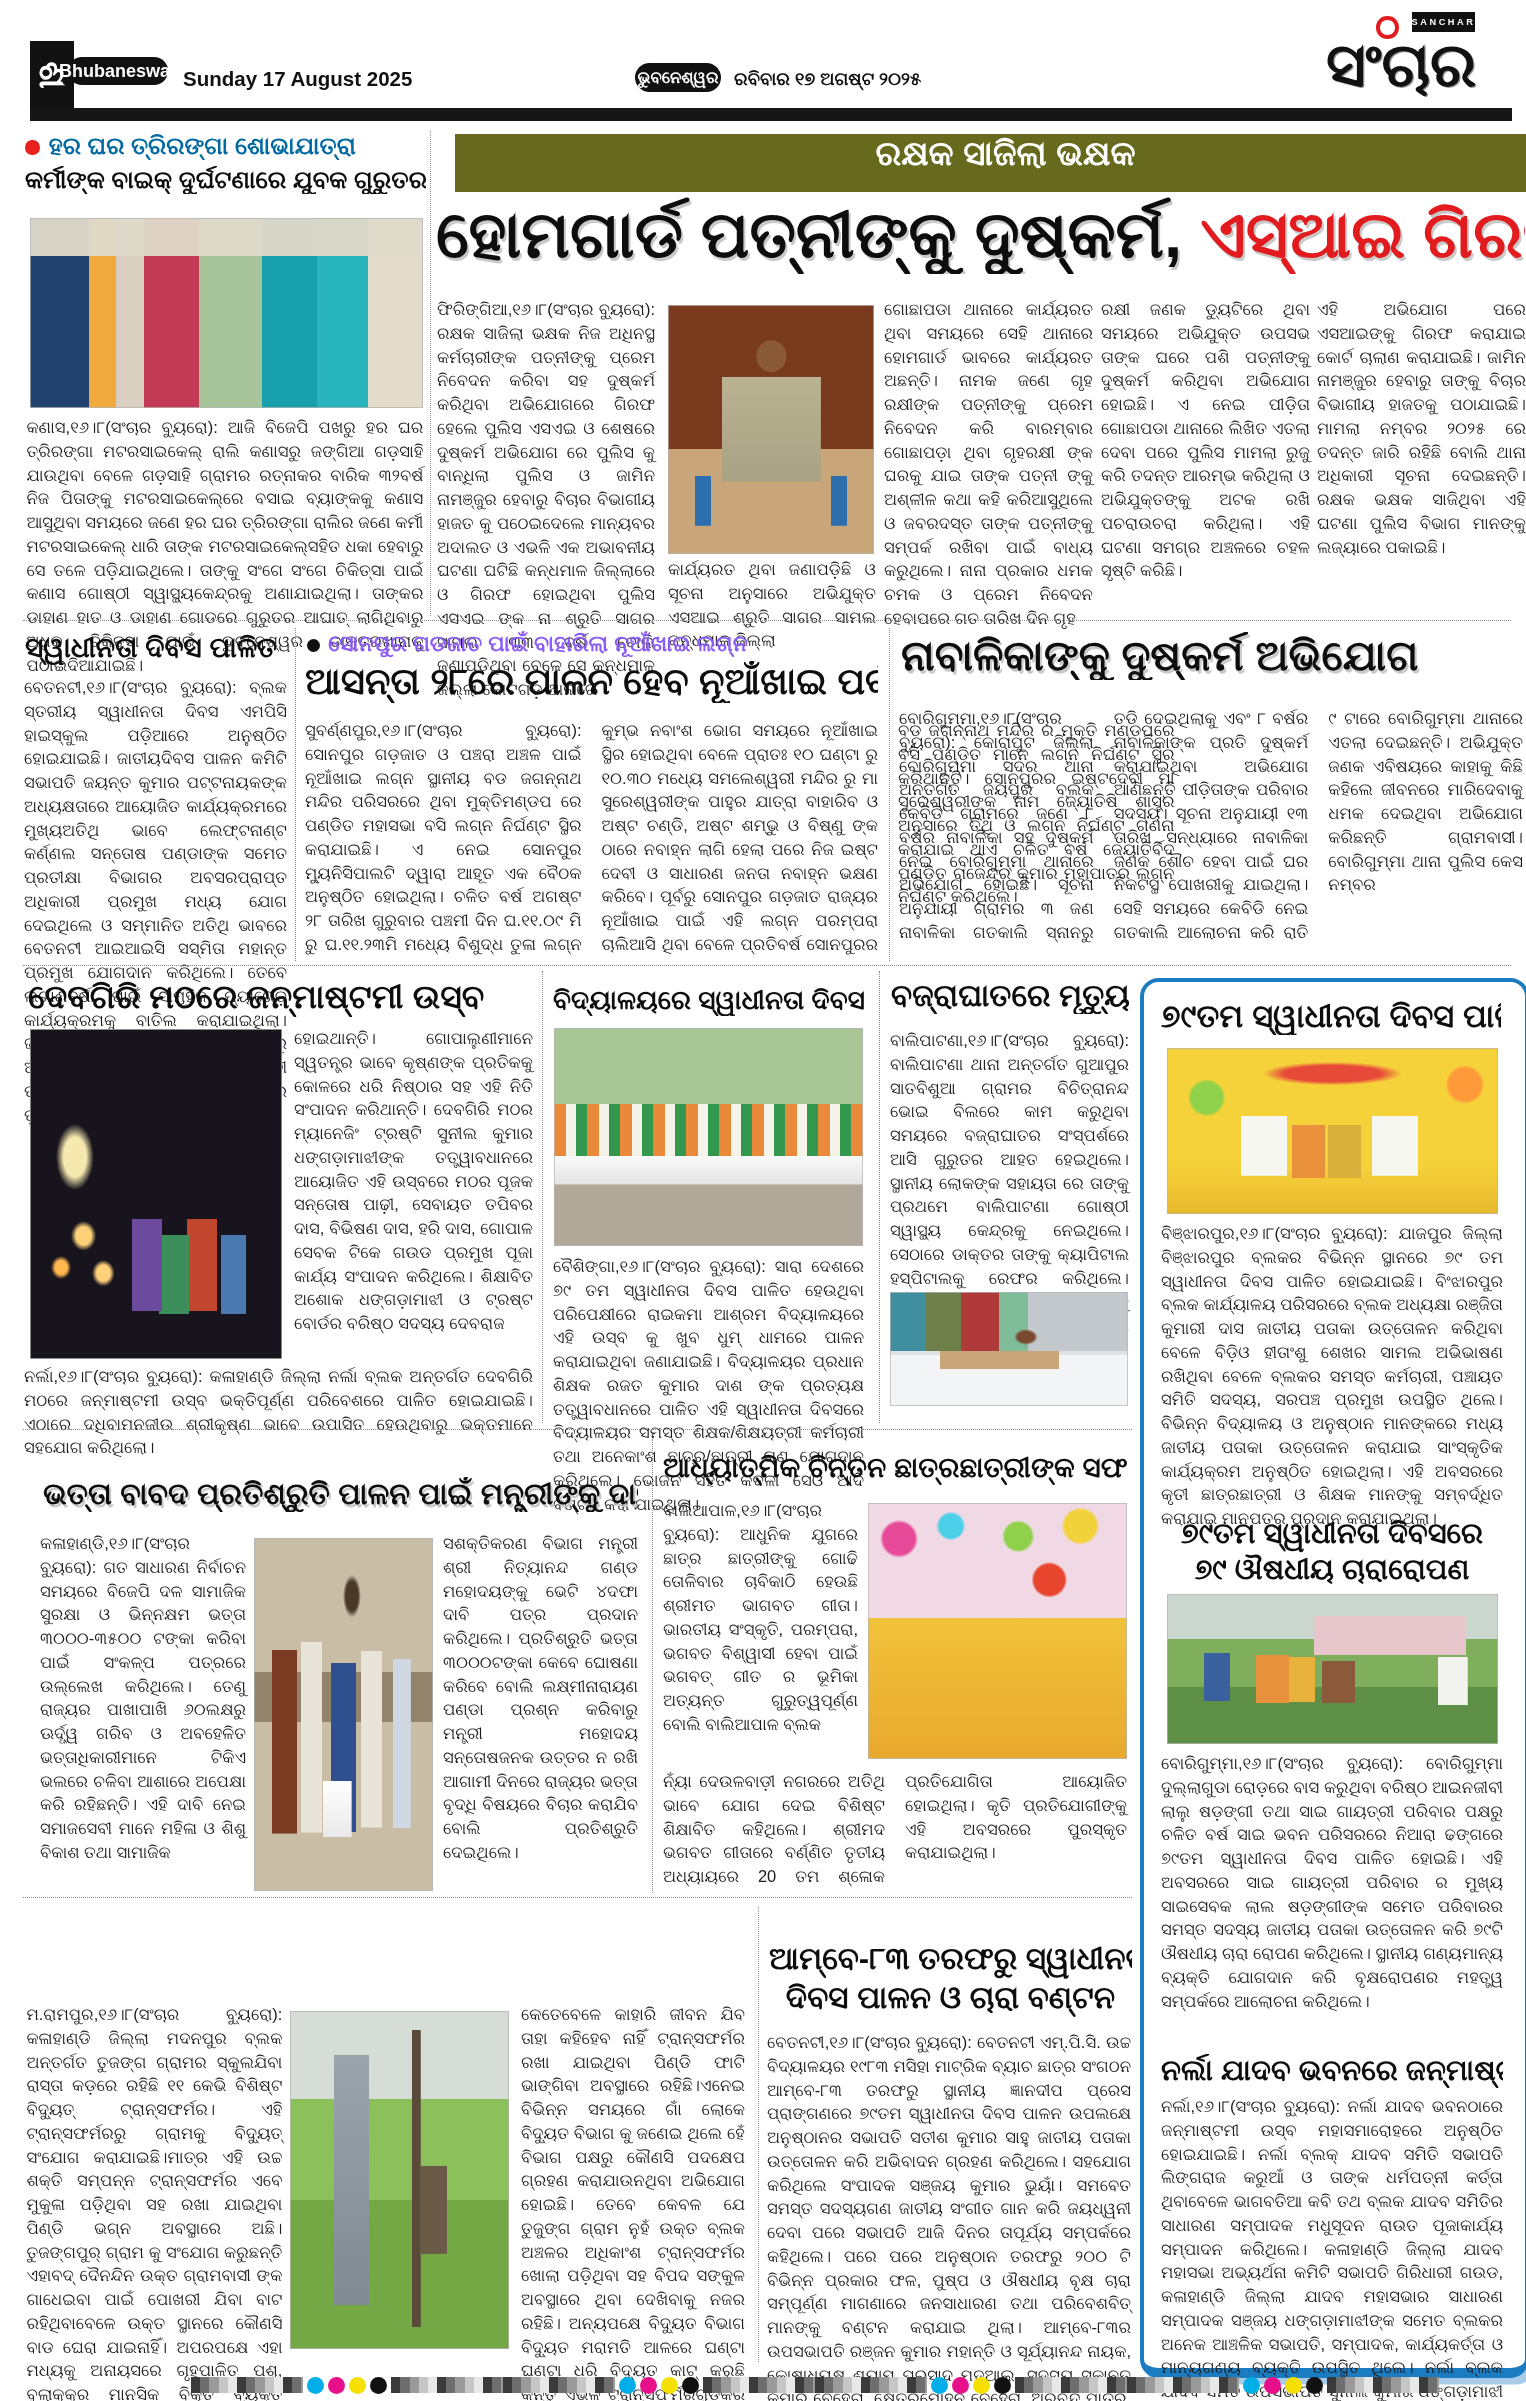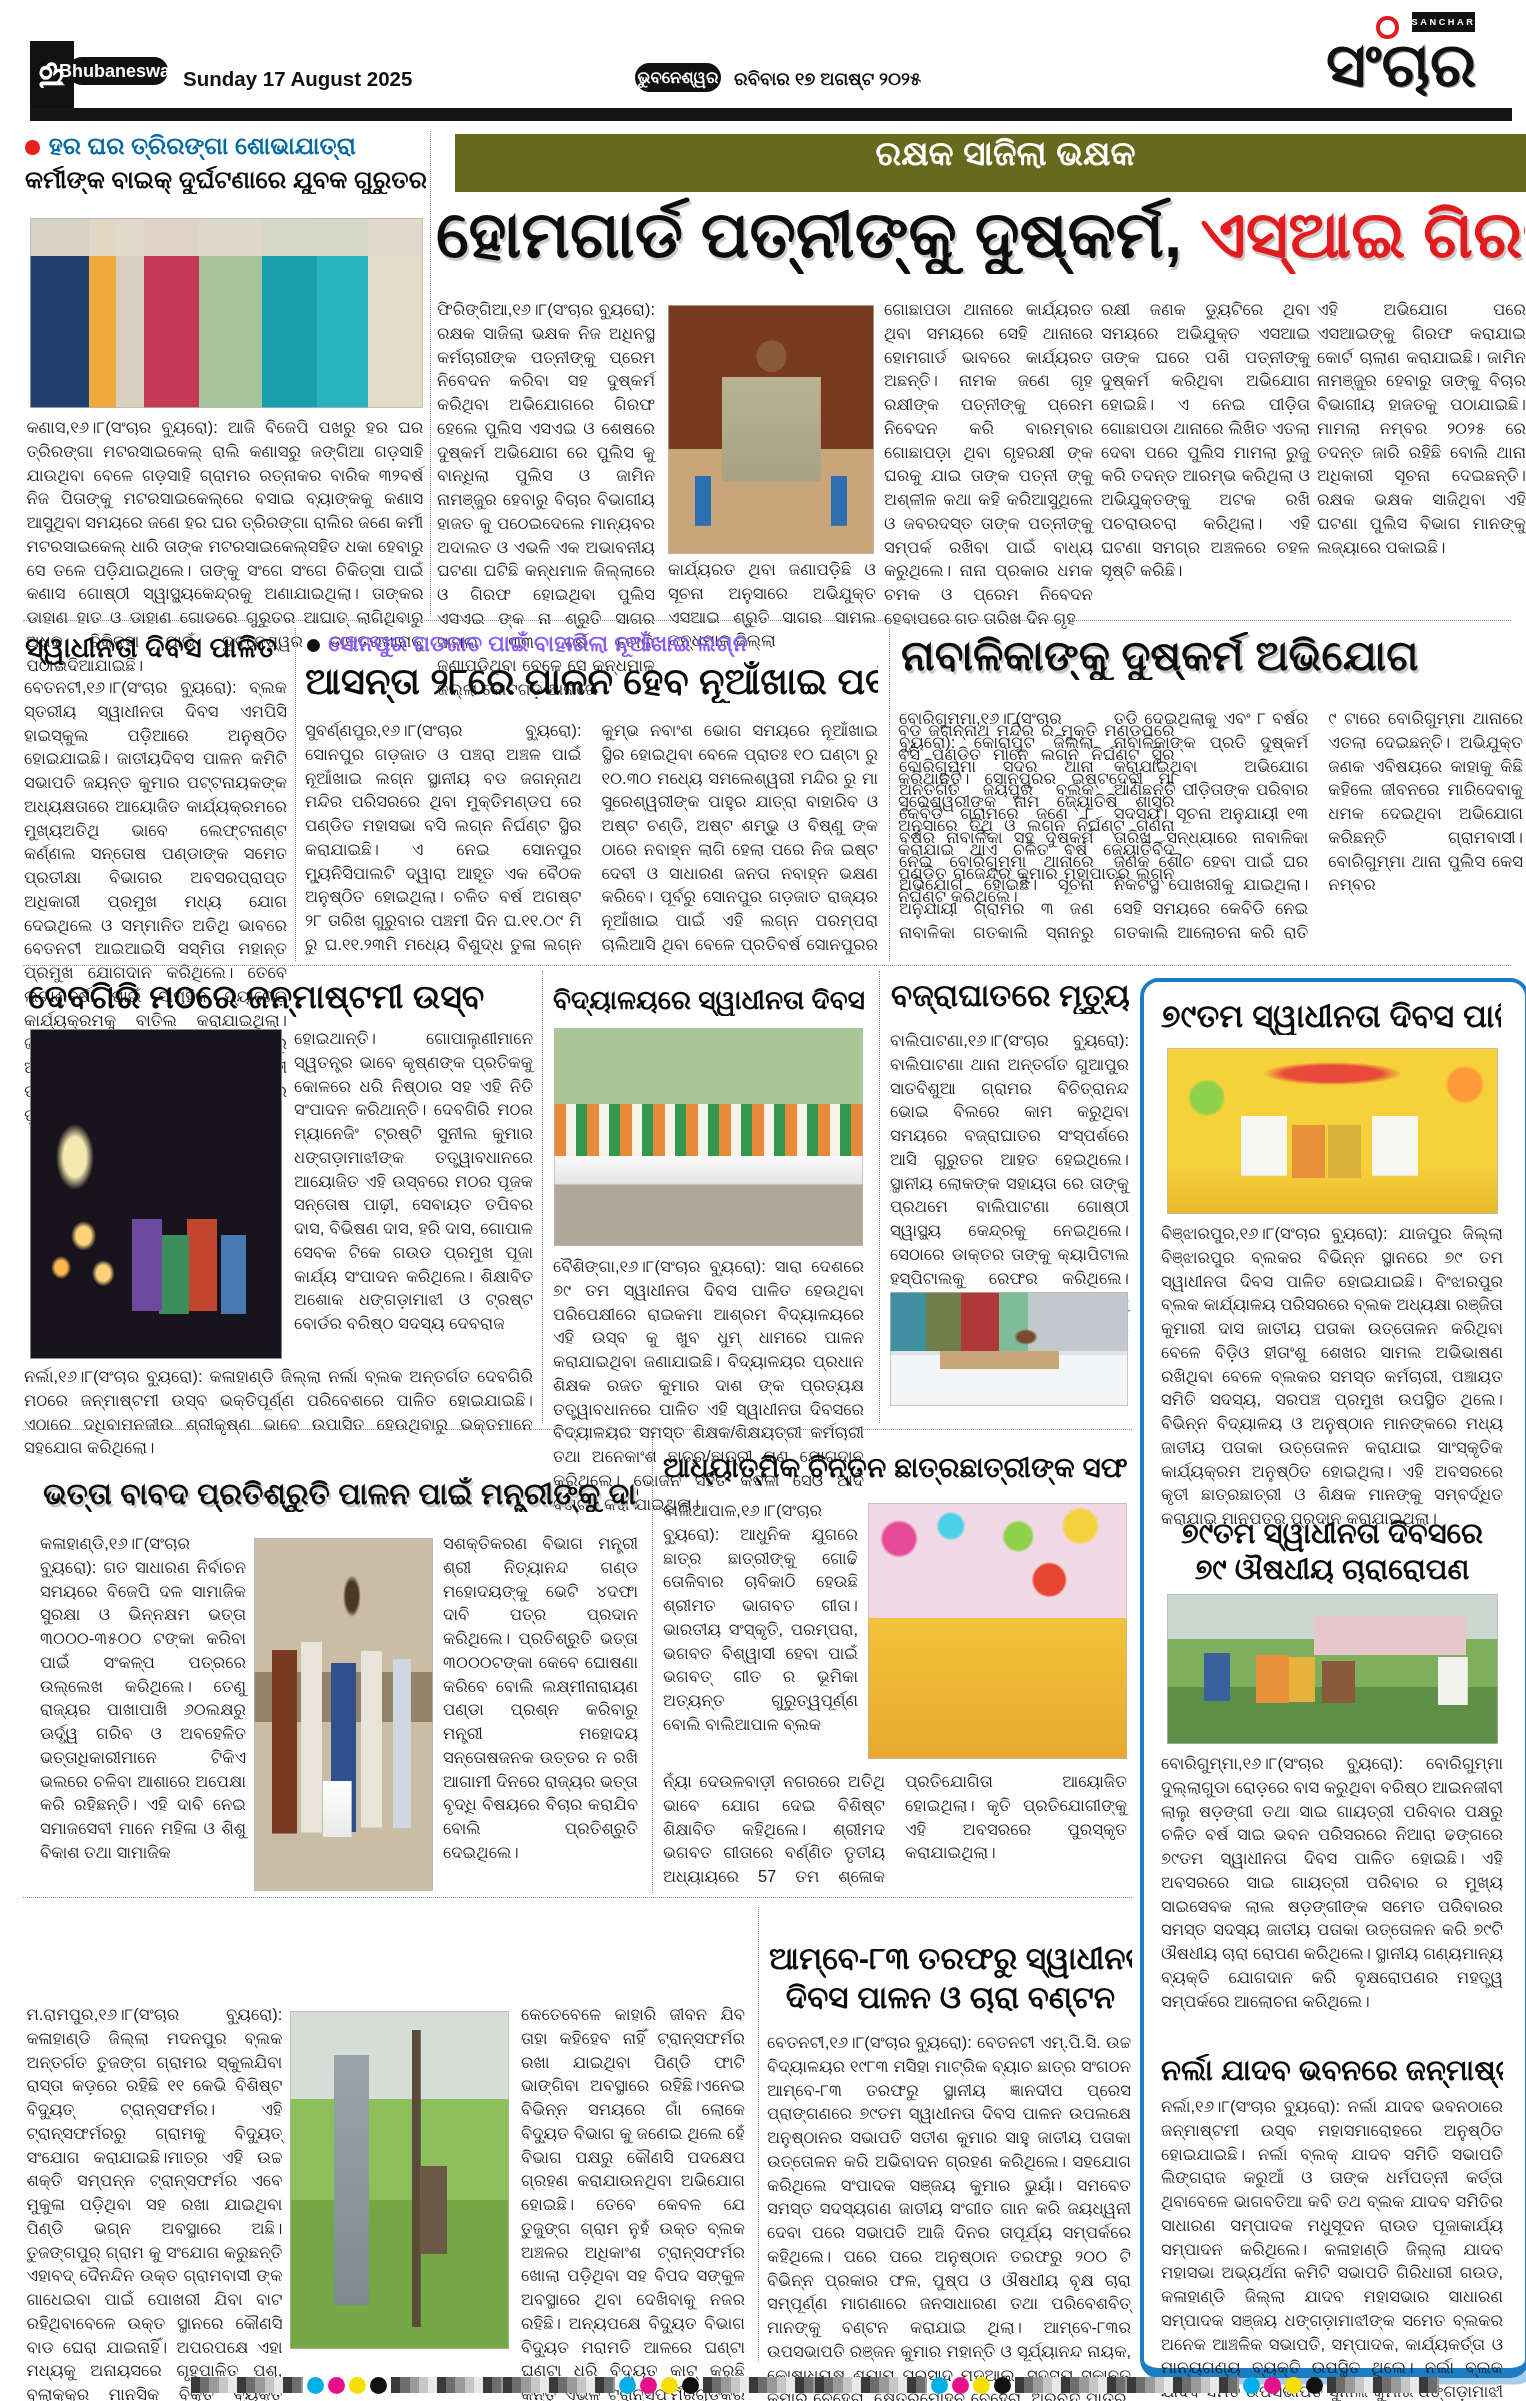--- a/index.html
+++ b/index.html
@@ -127,21 +127,21 @@
   <div class="abs" style="left:455px;top:134px;width:1053px;height:58px;background:#67691c;display:flex;align-items:flex-start;justify-content:center;padding-left:24px;">
     <span style="color:#fff;font-size:34px;font-weight:bold;">ରକ୍ଷକ ସାଜିଲା ଭକ୍ଷକ</span>
   </div>
   <div class="abs hl hl-shadow nowrap" style="left:436px;top:197px;width:1089px;font-size:65px;text-align:center;">
     <span>ହୋମଗାର୍ଡ ପତ୍ନୀଙ୍କୁ ଦୁଷ୍କର୍ମ, </span><span style="color:#e11b1e;">ଏସ୍ଆଇ ଗିରଫ</span>
   </div>
   <div class="abs body-txt" style="left:437px;top:298px;width:218px;height:315px;">ଫିରିଙ୍ଗିଆ,୧୬।୮(ସଂଚାର ବ୍ୟୁରୋ): ରକ୍ଷକ ସାଜିଲା ଭକ୍ଷକ ନିଜ ଅଧିନସ୍ଥ କର୍ମଚାରୀଙ୍କ ପତ୍ନୀଙ୍କୁ ପ୍ରେମ ନିବେଦନ କରିବା ସହ ଦୁଷ୍କର୍ମ କରିଥିବା ଅଭିଯୋଗରେ ଗିରଫ ହେଲେ ପୁଲିସ ଏସଏଇ ଓ ଶେଷରେ ଦୁଷ୍କର୍ମ ଅଭିଯୋଗ ରେ ପୁଲିସ କୁ ବାନ୍ଧିଲା ପୁଲିସ ଓ ଜାମିନ ନାମଞ୍ଜୁର ହେବାରୁ ବିଚାର ବିଭାଗୀୟ ହାଜତ କୁ ପଠେଇଦେଲେ ମାନ୍ୟବର ଅଦାଲତ ଓ ଏଭଳି ଏକ ଅଭାବନୀୟ ଘଟଣା ଘଟିଛି କନ୍ଧମାଳ ଜିଲ୍ଲାରେ ଓ ଗିରଫ ହୋଇଥିବା ପୁଲିସ ଏସଏଇ ଙ୍କ ନା ଶ୍ରୁତି ସାଗର ସାମଲ ୩୩ ବର୍ଷ ବୋଲି ଜଣାପଡ଼ିଥିବା ବେଳେ ସେ କନ୍ଧମାଳ ଜିଲ୍ଲା କୋଟଗଡ଼ ଥାନାରେ</div>
   <div class="abs ph ph-officer" style="left:668px;top:305px;width:206px;height:249px;"></div>
   <div class="abs body-txt" style="left:668px;top:558px;width:208px;height:58px;">କାର୍ଯ୍ୟରତ ଥିବା ଜଣାପଡ଼ିଛି ଓ ସୂଚନା ଅନୁସାରେ ଅଭିଯୁକ୍ତ ଏସଆଇ ଶ୍ରୁତି ସାଗର ସାମଲ କନ୍ଧମାଳ ଜିଲ୍ଲା</div>
   <div class="abs body-txt" style="left:884px;top:298px;width:209px;height:315px;">ଗୋଛାପଡା ଥାନାରେ କାର୍ଯ୍ୟରତ ଥିବା ସମୟରେ ସେହି ଥାନାରେ ହୋମଗାର୍ଡ ଭାବରେ କାର୍ଯ୍ୟରତ ଅଛନ୍ତି। ନାମକ ଜଣେ ଗୃହ ରକ୍ଷୀଙ୍କ ପତ୍ନୀଙ୍କୁ ପ୍ରେମ ନିବେଦନ କରି ବାରମ୍ବାର ଗୋଛାପଡ଼ା ଥିବା ଗୃହରକ୍ଷୀ ଙ୍କ ଘରକୁ ଯାଇ ତାଙ୍କ ପତ୍ନୀ ଙ୍କୁ ଅଶ୍ଳୀଳ କଥା କହି କରିଆସୁଥିଲେ ଓ ଜବରଦସ୍ତ ତାଙ୍କ ପତ୍ନୀଙ୍କୁ ସମ୍ପର୍କ ରଖିବା ପାଇଁ ବାଧ୍ୟ କରୁଥିଲେ। ନାନା ପ୍ରକାର ଧମକ ଚମକ ଓ ପ୍ରେମ ନିବେଦନ ହେବାପରେ ଗତ ତାରିଖ ଦିନ ଗୃହ</div>
-  <div class="abs body-txt" style="left:1101px;top:298px;width:209px;height:315px;">ରକ୍ଷୀ ଜଣକ ଡ୍ୟୁଟିରେ ଥିବା ସମୟରେ ଅଭିଯୁକ୍ତ ଏସଆଇ ତାଙ୍କ ଘରେ ପଶି ପତ୍ନୀଙ୍କୁ ଦୁଷ୍କର୍ମ କରିଥିବା ଅଭିଯୋଗ ହୋଇଛି। ଏ ନେଇ ପୀଡ଼ିତା ଗୋଛାପଡା ଥାନାରେ ଲିଖିତ ଏତଲା ଦେବା ପରେ ପୁଲିସ ମାମଲା ରୁଜୁ କରି ତଦନ୍ତ ଆରମ୍ଭ କରିଥିଲା ଓ ଅଭିଯୁକ୍ତଙ୍କୁ ଅଟକ ରଖି ପଚରାଉଚରା କରିଥିଲା। ଏହି ଘଟଣା ସମଗ୍ର ଅଞ୍ଚଳରେ ଚହଳ ସୃଷ୍ଟି କରିଛି।</div>
+  <div class="abs body-txt" style="left:1101px;top:298px;width:209px;height:315px;">ରକ୍ଷୀ ଜଣକ ଡ୍ୟୁଟିରେ ଥିବା ସମୟରେ ଅଭିଯୁକ୍ତ ଉପସଭ ତାଙ୍କ ଘରେ ପଶି ପତ୍ନୀଙ୍କୁ ଦୁଷ୍କର୍ମ କରିଥିବା ଅଭିଯୋଗ ହୋଇଛି। ଏ ନେଇ ପୀଡ଼ିତା ଗୋଛାପଡା ଥାନାରେ ଲିଖିତ ଏତଲା ଦେବା ପରେ ପୁଲିସ ମାମଲା ରୁଜୁ କରି ତଦନ୍ତ ଆରମ୍ଭ କରିଥିଲା ଓ ଅଭିଯୁକ୍ତଙ୍କୁ ଅଟକ ରଖି ପଚରାଉଚରା କରିଥିଲା। ଏହି ଘଟଣା ସମଗ୍ର ଅଞ୍ଚଳରେ ଚହଳ ସୃଷ୍ଟି କରିଛି।</div>
   <div class="abs body-txt" style="left:1317px;top:298px;width:209px;height:315px;">ଏହି ଅଭିଯୋଗ ପରେ ଏସଆଇଙ୍କୁ ଗିରଫ କରାଯାଇ କୋର୍ଟ ଚାଲାଣ କରାଯାଇଛି। ଜାମିନ ନାମଞ୍ଜୁର ହେବାରୁ ତାଙ୍କୁ ବିଚାର ବିଭାଗୀୟ ହାଜତକୁ ପଠାଯାଇଛି। ମାମଲା ନମ୍ବର ୨୦୨୫ ରେ ତଦନ୍ତ ଜାରି ରହିଛି ବୋଲି ଥାନା ଅଧିକାରୀ ସୂଚନା ଦେଇଛନ୍ତି। ରକ୍ଷକ ଭକ୍ଷକ ସାଜିଥିବା ଏହି ଘଟଣା ପୁଲିସ ବିଭାଗ ମାନଙ୍କୁ ଲଜ୍ୟାରେ ପକାଇଛି।</div>
 
   <div class="abs hdiv" style="left:23px;top:620px;width:1488px;"></div>
 
   <div class="abs hl nowrap" style="left:25px;top:632px;width:264px;font-size:28px;">ସ୍ୱାଧୀନତା ଦିବସ ପାଳିତ</div>
   <div class="abs body-txt" style="left:24px;top:676px;width:263px;height:284px;">ବେତନଟୀ,୧୬।୮(ସଂଚାର ବ୍ୟୁରୋ): ବ୍ଲକ ସ୍ତରୀୟ ସ୍ୱାଧୀନତା ଦିବସ ଏମପିସି ହାଇସ୍କୁଲ ପଡ଼ିଆରେ ଅନୁଷ୍ଠିତ ହୋଇଯାଇଛି। ଜାତୀୟଦିବସ ପାଳନ କମିଟି ସଭାପତି ଜୟନ୍ତ କୁମାର ପଟ୍ଟନାୟକଙ୍କ ଅଧ୍ୟକ୍ଷତାରେ ଆୟୋଜିତ କାର୍ଯ୍ୟକ୍ରମରେ ମୁଖ୍ୟଅତିଥି ଭାବେ ଲେଫ୍ଟନାଣ୍ଟ କର୍ଣ୍ଣଲ ସନ୍ତୋଷ ପଣ୍ଡାଙ୍କ ସମେତ ପ୍ରତୀକ୍ଷା ବିଭାଗର ଅବସରପ୍ରାପ୍ତ ଅଧିକାରୀ ପ୍ରମୁଖ ମଧ୍ୟ ଯୋଗ ଦେଇଥିଲେ ଓ ସମ୍ମାନିତ ଅତିଥି ଭାବରେ ବେତନଟୀ ଆଇଆଇସି ସସ୍ମିତା ମହାନ୍ତ ପ୍ରମୁଖ ଯୋଗଦାନ କରିଥିଲେ। ତେବେ ଲଗାଣବର୍ଷା ପାଇଁ ସାମୂହିକ ପ୍ୟାରେଡ଼ କାର୍ଯ୍ୟକ୍ରମକୁ ବାତିଲ କରାଯାଇଥିଲା। ଜାତୀୟଦିବସ ପାଳନ କମିଟି ପକ୍ଷରୁ ପୂର୍ବରୁ ଆୟୋଜିତ ବିଭିନ୍ନ ପ୍ରତିଯୋଗିତାର କୃତୀ ପ୍ରତିଯୋଗୀ ମାନଙ୍କୁ ଏହି ଅବସରରେ ପୁରସ୍କୃତ କରାଯାଇଥିଲା।</div>
 
   <div class="abs vdiv" style="left:295px;top:628px;height:333px;"></div>
 
   <div class="abs nowrap" style="left:307px;top:631px;width:571px;font-size:22px;font-weight:bold;color:#8b5cf6;">
@@ -198,21 +198,21 @@
   <div class="abs hl hl-shadow nowrap" style="left:43px;top:1477px;width:595px;font-size:30px;">ଭତ୍ତା ବାବଦ ପ୍ରତିଶ୍ରୁତି ପାଳନ ପାଇଁ ମନ୍ତ୍ରୀଙ୍କୁ ଦାବିପତ୍ର</div>
   <div class="abs body-txt" style="left:40px;top:1532px;width:206px;height:360px;">କଳାହାଣ୍ଡି,୧୬।୮(ସଂଚାର ବ୍ୟୁରୋ): ଗତ ସାଧାରଣ ନିର୍ବାଚନ ସମୟରେ ବିଜେପି ଦଳ ସାମାଜିକ ସୁରକ୍ଷା ଓ ଭିନ୍ନକ୍ଷମ ଭତ୍ତା ୩୦୦୦-୩୫୦୦ ଟଙ୍କା କରିବା ପାଇଁ ସଂକଳ୍ପ ପତ୍ରରେ ଉଲ୍ଲେଖ କରିଥିଲେ। ତେଣୁ ରାଜ୍ୟର ପାଖାପାଖି ୬୦ଲକ୍ଷରୁ ଊର୍ଦ୍ଧ୍ୱ ଗରିବ ଓ ଅବହେଳିତ ଭତ୍ତାଧିକାରୀମାନେ ଟିକିଏ ଭଲରେ ଚଳିବା ଆଶାରେ ଅପେକ୍ଷା କରି ରହିଛନ୍ତି। ଏହି ଦାବି ନେଇ ସମାଜସେବୀ ମାନେ ମହିଳା ଓ ଶିଶୁ ବିକାଶ ତଥା ସାମାଜିକ</div>
   <div class="abs ph ph-letter" style="left:254px;top:1538px;width:179px;height:353px;"></div>
   <div class="abs body-txt" style="left:443px;top:1532px;width:195px;height:360px;">ସଶକ୍ତିକରଣ ବିଭାଗ ମନ୍ତ୍ରୀ ଶ୍ରୀ ନିତ୍ୟାନନ୍ଦ ଗଣ୍ଡ ମହୋଦୟଙ୍କୁ ଭେଟି ୪ଦଫା ଦାବି ପତ୍ର ପ୍ରଦାନ କରିଥିଲେ। ପ୍ରତିଶ୍ରୁତି ଭତ୍ତା ୩୦୦୦ଟଙ୍କା କେବେ ଘୋଷଣା କରିବେ ବୋଲି ଲକ୍ଷ୍ମୀନାରାୟଣ ପଣ୍ଡା ପ୍ରଶ୍ନ କରିବାରୁ ମନ୍ତ୍ରୀ ମହୋଦୟ ସନ୍ତୋଷଜନକ ଉତ୍ତର ନ ରଖି ଆଗାମୀ ଦିନରେ ରାଜ୍ୟର ଭତ୍ତା ବୃଦ୍ଧି ବିଷୟରେ ବିଚାର କରାଯିବ ବୋଲି ପ୍ରତିଶ୍ରୁତି ଦେଇଥିଲେ।</div>
 
   <div class="abs vdiv" style="left:652px;top:1439px;height:454px;"></div>
 
   <div class="abs hl nowrap" style="left:663px;top:1452px;width:465px;font-size:28px;">ଆଧ୍ୟାତ୍ମିକ ଚିନ୍ତନ ଛାତ୍ରଛାତ୍ରୀଙ୍କ ସଫଳତାର ଚାବିକାଠି</div>
   <div class="abs body-txt" style="left:663px;top:1499px;width:195px;height:264px;">ବାଲିଆପାଳ,୧୬।୮(ସଂଚାର ବ୍ୟୁରୋ): ଆଧୁନିକ ଯୁଗରେ ଛାତ୍ର ଛାତ୍ରୀଙ୍କୁ ଗୋଢି ତୋଳିବାର ଚାବିକାଠି ହେଉଛି ଶ୍ରୀମତ ଭାଗବତ ଗୀତା। ଭାରତୀୟ ସଂସ୍କୃତି, ପରମ୍ପରା, ଭଗବତ ବିଶ୍ୱାସୀ ହେବା ପାଇଁ ଭଗବତ୍ ଗୀତ ର ଭୂମିକା ଅତ୍ୟନ୍ତ ଗୁରୁତ୍ୱପୂର୍ଣ୍ଣ ବୋଲି ବାଲିଆପାଳ ବ୍ଲକ</div>
   <div class="abs ph ph-krishna" style="left:868px;top:1503px;width:259px;height:256px;"></div>
-  <div class="abs body-txt cols2" style="left:663px;top:1770px;width:464px;height:122px;">ନ୍ୟାଁ ଦେଉଳବାଡ଼ୀ ନଗରରେ ଅତିଥି ଭାବେ ଯୋଗ ଦେଇ ବିଶିଷ୍ଟ ଶିକ୍ଷାବିତ କହିଥିଲେ। ଶ୍ରୀମଦ ଭଗବତ ଗୀତାରେ ବର୍ଣ୍ଣିତ ତୃତୀୟ ଅଧ୍ୟାୟରେ 57 ତମ ଶ୍ଳୋକ ପ୍ରତି‍ଯୋଗିତା ଆୟୋଜିତ ହୋଇଥିଲା। କୃତି ପ୍ରତିଯୋଗୀଙ୍କୁ ଏହି ଅବସରରେ ପୁରସ୍କୃତ କରାଯାଇଥିଲା।</div>
+  <div class="abs body-txt cols2" style="left:663px;top:1770px;width:464px;height:122px;">ନ୍ୟାଁ ଦେଉଳବାଡ଼ୀ ନଗରରେ ଅତିଥି ଭାବେ ଯୋଗ ଦେଇ ବିଶିଷ୍ଟ ଶିକ୍ଷାବିତ କହିଥିଲେ। ଶ୍ରୀମଦ ଭଗବତ ଗୀତାରେ ବର୍ଣ୍ଣିତ ତୃତୀୟ ଅଧ୍ୟାୟରେ 20 ତମ ଶ୍ଳୋକ ପ୍ରତି‍ଯୋଗିତା ଆୟୋଜିତ ହୋଇଥିଲା। କୃତି ପ୍ରତିଯୋଗୀଙ୍କୁ ଏହି ଅବସରରେ ପୁରସ୍କୃତ କରାଯାଇଥିଲା।</div>
 
   <div class="abs hdiv" style="left:23px;top:1897px;width:1109px;"></div>
 
   <div class="abs body-txt" style="left:26.4px;top:2003px;width:256px;height:362px;">ମ.ରାମପୁର,୧୬।୮(ସଂଚାର ବ୍ୟୁରୋ): କଳାହାଣ୍ଡି ଜିଲ୍ଲା ମଦନପୁର ବ୍ଲକ ଅନ୍ତର୍ଗତ ତୁଜଙ୍ଗ ଗ୍ରାମର ସ୍କୁଲଯିବା ରାସ୍ତା କଡ଼ରେ ରହିଛି ୧୧ କେଭି ବିଶିଷ୍ଟ ବିଦ୍ୟୁତ୍ ଟ୍ରାନ୍ସଫର୍ମର। ଏହି ଟ୍ରାନ୍ସଫର୍ମରରୁ ଗ୍ରାମକୁ ବିଦ୍ୟୁତ୍ ସଂଯୋଗ କରାଯାଇଛି।ମାତ୍ର ଏହି ଉଚ୍ଚ ଶକ୍ତି ସମ୍ପନ୍ନ ଟ୍ରାନ୍ସଫର୍ମର ଏବେ ମୁକୁଳା ପଡ଼ିଥିବା ସହ ରଖା ଯାଇଥିବା ପିଣ୍ଡି ଭଗ୍ନ ଅବସ୍ଥାରେ ଅଛି। ତୁଜଙ୍ଗପୁର୍ ଗ୍ରାମ କୁ ସଂଯୋଗ କରୁଛନ୍ତି ଏହାବଦ୍ ଦୈନନ୍ଦିନ ଉକ୍ତ ଗ୍ରାମବାସୀ ଙ୍କ ଗାଧେଇବା ପାଇଁ ପୋଖରୀ ଯିବା ବାଟ ରହିଥିବାବେଳେ ଉକ୍ତ ସ୍ଥାନରେ କୌଣସି ବାଡ ଘେରା ଯାଇନାହିଁ। ଅପରପକ୍ଷେ ଏହା ମଧ୍ୟକୁ ଅନାୟସରେ ଗୃହପାଳିତ ପଶୁ, ବୁଲାକୁକୁର ମାନସିକ ବିକୃତ ବ୍ୟକ୍ତି ଅବାଧରେ ପ୍ରବେଶ କରୁଛନ୍ତି। ଏପରି ସ୍ଥଳେ ଟ୍ରାନ୍ସଫର୍ମର ବିଦ୍ୟୁତ୍ ସଂସ୍ପର୍ଶରେ ଆସି</div>
   <div class="abs ph ph-transformer" style="left:290px;top:2011px;width:219px;height:338px;"></div>
   <div class="abs body-txt" style="left:521px;top:2003px;width:224px;height:362px;">କେତେବେଳେ କାହାରି ଜୀବନ ଯିବ ତାହା କହିହେବ ନାହିଁ ଟ୍ରାନ୍ସଫର୍ମର ରଖା ଯାଇଥିବା ପିଣ୍ଡି ଫାଟି ଭାଙ୍ଗିବା ଅବସ୍ଥାରେ ରହିଛି।ଏନେଇ ବିଭିନ୍ନ ସମୟରେ ଗାଁ ଲୋକେ ବିଦ୍ୟୁତ ବିଭାଗ କୁ ଜଣେଇ ଥିଲେ ହେଁ ବିଭାଗ ପକ୍ଷରୁ କୌଣସି ପଦକ୍ଷେପ ଗ୍ରହଣ କରାଯାଉନଥିବା ଅଭିଯୋଗ ହୋଇଛି। ତେବେ କେବଳ ଯେ ତୁଜୁଙ୍ଗ ଗ୍ରାମ ନୁହଁ ଉକ୍ତ ବ୍ଲକ ଅଞ୍ଚଳର ଅଧିକାଂଶ ଟ୍ରାନ୍ସଫର୍ମର ଖୋଲା ପଡ଼ିଥିବା ସହ ବିପଦ ସଙ୍କୁଳ ଅବସ୍ଥାରେ ଥିବା ଦେଖିବାକୁ ନଜର ରହିଛି। ଅନ୍ୟପକ୍ଷେ ବିଦ୍ୟୁତ ବିଭାଗ ବିଦ୍ୟୁତ ମରାମତି ଆଳରେ ଘଣ୍ଟା ଘଣ୍ଟା ଧରି ବିଦ୍ୟୁତ କାଟ୍ କରୁଛି କିନ୍ତୁ ଏଭଳି ଟ୍ରାନ୍ସଫର୍ମରଗୁଡିକର ରକ୍ଷାଣାବେକ୍ଷଣ ଠିକ୍ରେ କରିପାରୁ ନାହିଁ କେଉଁଠି ଟ୍ରାନ୍ସଫର୍ମରରେ ଗଛ ଲତା ଗୁଳ୍ମ ମାଡ଼ିଗଲାଣି ତ ଆଉ କେଉଁଠି ଘେରା ଯାଇଥିବା କଣ୍ଟା ତାରରେ କଳଙ୍କି ଲାଗି ଭାଙ୍ଗି ଗଲାଣି।</div>
 
   <div class="abs vdiv" style="left:758px;top:1907px;height:455px;"></div>
 
   <div class="abs hl" style="left:769px;top:1940px;width:363px;font-size:31px;text-align:center;line-height:1.25;">

